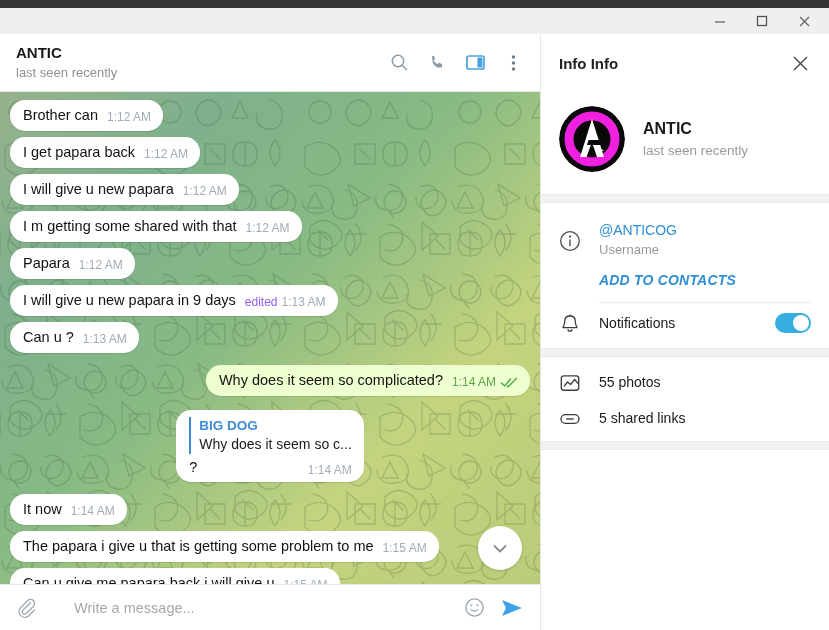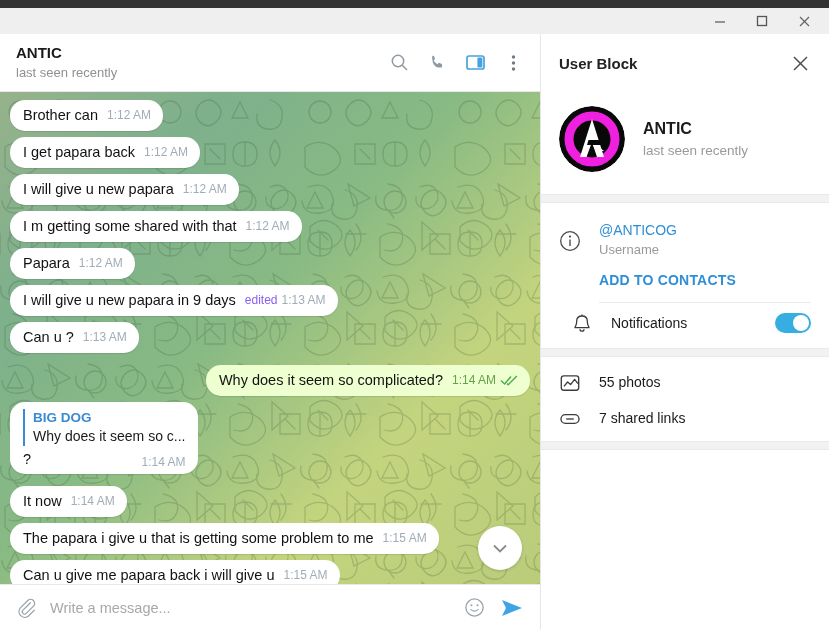--- a/index.html
+++ b/index.html
@@ -56,21 +56,21 @@
     display: flex; flex-direction: column; gap: 6px;
   }
   .row { display: flex; }
   .row.out { justify-content: flex-end; }
   .bubble {
     max-width: 430px;
     background: #ffffff;
     border-radius: 15px;
     padding: 6px 12px 6px 13px;
     box-shadow: 0 1px 1px rgba(0,0,0,.10);
-    display: flex; gap: 9px;
+    display: flex; align-items: flex-end; gap: 9px;
     position: relative;
   }
   .bubble.out { background: #eeffd0; }
   .btxt { font-size: 14.5px; color: #121212; line-height: 19px; }
   .bmeta { display:flex; align-items:center; gap:4px; white-space: nowrap; padding-bottom:1px; }
   .btime { font-size: 12px; color: #a0acb6; }
   .bubble.out .btime { color: #64a14a; }
   .edited { font-size: 12px; color: #8b5cf6; }
   .ticks { display:flex; }
 
@@ -90,40 +90,41 @@
 
   
   .composer {
     height: 46px; flex: none; background: #fff; border-top: 1px solid #e8e8e8;
     display: flex; align-items: center; padding: 0 14px 0 12px; gap: 10px;
   }
   .cmpinput {
     flex: 1; border: none; outline: none; font-size: 14.5px;
     font-family: "Liberation Sans", sans-serif; color: #a21caf;
     background: transparent;
+    margin-left: 24px;
   }
   .cmpinput::placeholder { color: #a8a8a8; }
   .cbtn { width: 28px; height: 28px; display:flex; align-items:center; justify-content:center; }
 
   
   .infohdr { height: 58px; display: flex; align-items: center; padding: 0 14px 0 18px; }
   .infohdr .t { flex: 1; font-size: 15px; font-weight: bold; color: #222; }
   .profile { padding: 14px 18px 22px 18px; display: flex; align-items: center; gap: 18px; }
   .avatar { width: 66px; height: 66px; border-radius: 50%; flex: none; }
   .pname { font-size: 16px; font-weight: bold; color: #1a1a1a; line-height: 22px; }
   .psub { font-size: 13.5px; color: #9a9a9a; line-height: 20px; margin-top: 1px; }
   .sep { height: 9px; background: #f2f2f2; border-top: 1px solid #e9e9e9; border-bottom: 1px solid #e9e9e9; }
 
   .block { padding: 14px 0 10px 0; }
   .irow { display: flex; align-items: center; padding: 3px 18px 3px 18px; min-height: 30px; }
   .iico { width: 40px; flex: none; display: flex; align-items: flex-start; justify-content: flex-start; padding-top: 2px; }
   .ibody { flex: 1; }
   .ival { font-size: 14px; color: #2f8ed6; line-height: 20px; }
   .ilbl { font-size: 13px; color: #9a9a9a; line-height: 19px; }
-  .action { font-size: 14px; color: #2f8ed6; font-weight: bold; letter-spacing: .2px; padding: 10px 26px 6px 58px; }
+  .action { font-size: 14px; color: #2f8ed6; font-weight: bold; letter-spacing: .2px; padding: 10px 26px 6px 58px; font-style: italic; }
   .thinline { height: 1px; background: #ebebeb; margin: 8px 18px 0 58px; }
   .toggle { width: 36px; height: 20px; border-radius: 10px; background: #37aee2; position: relative; flex: none; }
   .toggle .knob { position: absolute; right: 2px; top: 2px; width: 16px; height: 16px; border-radius: 50%; background: #fff; }
 
   .mrow { display: flex; align-items: center; padding: 7px 18px; }
   .mrow .lbl { font-size: 14px; color: #1a1a1a; }
   .mrow.danger .lbl { color: #d85450; }
 </style>
 </head>
 <body>
@@ -313,21 +314,21 @@
                 <span class="ticks">
                   <svg width="18" height="12" viewBox="0 0 18 12">
                       <polyline points="1,6.5 4.6,10 11,2.5" fill="none" stroke="#4fae4e" stroke-width="1.5"></polyline>
                       <polyline points="7,9.6 8.2,10.8 16.8,2" fill="none" stroke="#4fae4e" stroke-width="1.5"></polyline>
                     </svg>
                 </span>
               </span>
             </div>
           </div>
 
-          <div class="row" style="">
+          <div class="row" style="margin-top:8px;justify-content:center;">
             <div class="bubble reply">
               <div class="quote">
                 <div class="qname">BIG DOG</div>
                 <div class="qtext">Why does it seem so c...</div>
               </div>
               <div class="replybody">
                 <span class="btxt">?</span>
                 <span class="btime">1:14 AM</span>
               </div>
             </div>
@@ -388,21 +389,21 @@
           <svg width="24" height="22" viewBox="0 0 24 22">
               <path d="M2 3 L22 11 L2 19 L6 11 Z" fill="#3fa3e8"></path>
             </svg>
         </div>
       </div>
     </div>
 
     <div class="infocol">
 
       <div class="infohdr">
-        <div class="t">User Block</div>
+        <div class="t">Info Info</div>
         <div class="hicon">
           <svg width="17" height="17" viewBox="0 0 17 17">
               <line x1="2" y1="2" x2="15" y2="15" stroke="#4d4d4d" stroke-width="1.5"></line>
               <line x1="15" y1="2" x2="2" y2="15" stroke="#4d4d4d" stroke-width="1.5"></line>
             </svg>
         </div>
       </div>
 
       <div class="profile">
         <svg class="avatar" viewBox="0 0 66 66">
@@ -429,21 +430,21 @@
                 <line x1="11" y1="9.6" x2="11" y2="16" stroke="#4d4d4d" stroke-width="1.4"></line>
               </svg>
           </div>
           <div class="ibody">
             <div class="ival">@ANTICOG</div>
             <div class="ilbl">Username</div>
           </div>
         </div>
         <div class="action">ADD TO CONTACTS</div>
         <div class="thinline"></div>
-        <div class="irow" style="padding-top:8px;margin-left:12px;">
+        <div class="irow" style="padding-top:8px;">
           <div class="iico">
             <svg width="22" height="22" viewBox="0 0 22 22">
                 <path d="M11 3 c-3.4 0 -5.3 2.3 -5.3 5.3 0 4.4 -1.7 5 -1.7 6.4 h14 c0 -1.4 -1.7 -2 -1.7 -6.4 C16.3 5.3 14.4 3 11 3z" fill="none" stroke="#3c3c3c" stroke-width="1.3" stroke-linejoin="round"></path>
                 <path d="M9 16.2 a2 2 0 0 0 4 0" fill="none" stroke="#3c3c3c" stroke-width="1.3"></path>
                 <line x1="11" y1="1.6" x2="11" y2="3" stroke="#3c3c3c" stroke-width="1.3"></line>
               </svg>
           </div>
           <div class="ibody" style="display:flex;align-items:center;">
             <span style="flex:1;font-size:14px;color:#1a1a1a;">Notifications</span>
             <span class="toggle">
@@ -468,21 +469,21 @@
           </div>
         </div>
         <div class="irow" style="margin-top:6px;">
           <div class="iico">
             <svg width="22" height="22" viewBox="0 0 22 22">
                 <rect x="2" y="6.6" width="18" height="8.8" rx="4.4" fill="none" stroke="#3c3c3c" stroke-width="1.35"></rect>
                 <line x1="7.2" y1="11" x2="14.8" y2="11" stroke="#3c3c3c" stroke-width="1.35"></line>
               </svg>
           </div>
           <div class="mrow" style="padding:0;">
-            <span class="lbl">7 shared links</span>
+            <span class="lbl">5 shared links</span>
           </div>
         </div>
       </div>
 
       <div class="sep"></div>
 
 
     </div>
   </div>
 </div>

